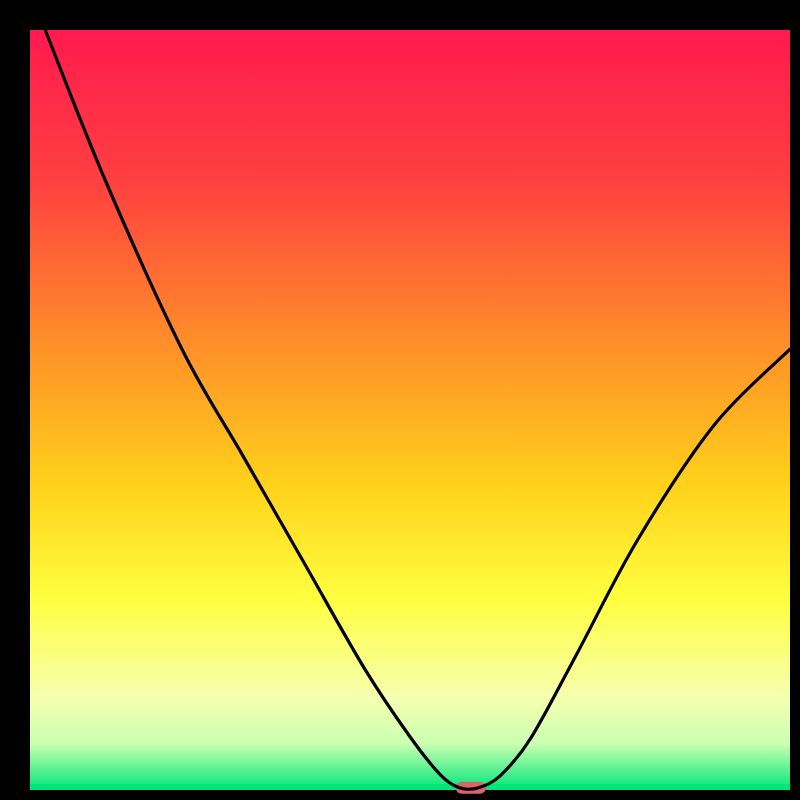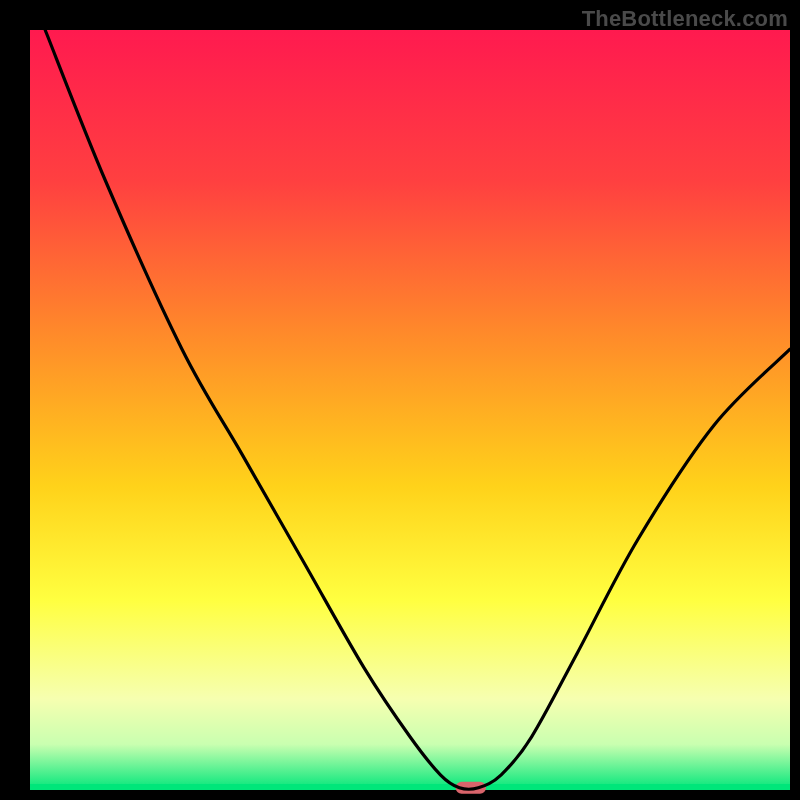--- a/index.html
+++ b/index.html
@@ -30,21 +30,20 @@
   svg {
     position: absolute;
     top: 0;
     left: 0;
   }
 </style>
 </head>
 <body>
 
 <div class="frame">
-  <div class="watermark">TheBottleneck.com</div>
 
   <svg id="chart-svg" width="800" height="800">
     <defs>
       <linearGradient id="bg-grad" x1="0" y1="0" x2="0" y2="1">
           <stop offset="0%" stop-color="#ff1a4f"></stop>
           <stop offset="20%" stop-color="#ff4040"></stop>
           <stop offset="40%" stop-color="#ff8a2a"></stop>
           <stop offset="60%" stop-color="#ffd21a"></stop>
           <stop offset="75%" stop-color="#ffff40"></stop>
           <stop offset="88%" stop-color="#f6ffb0"></stop>

